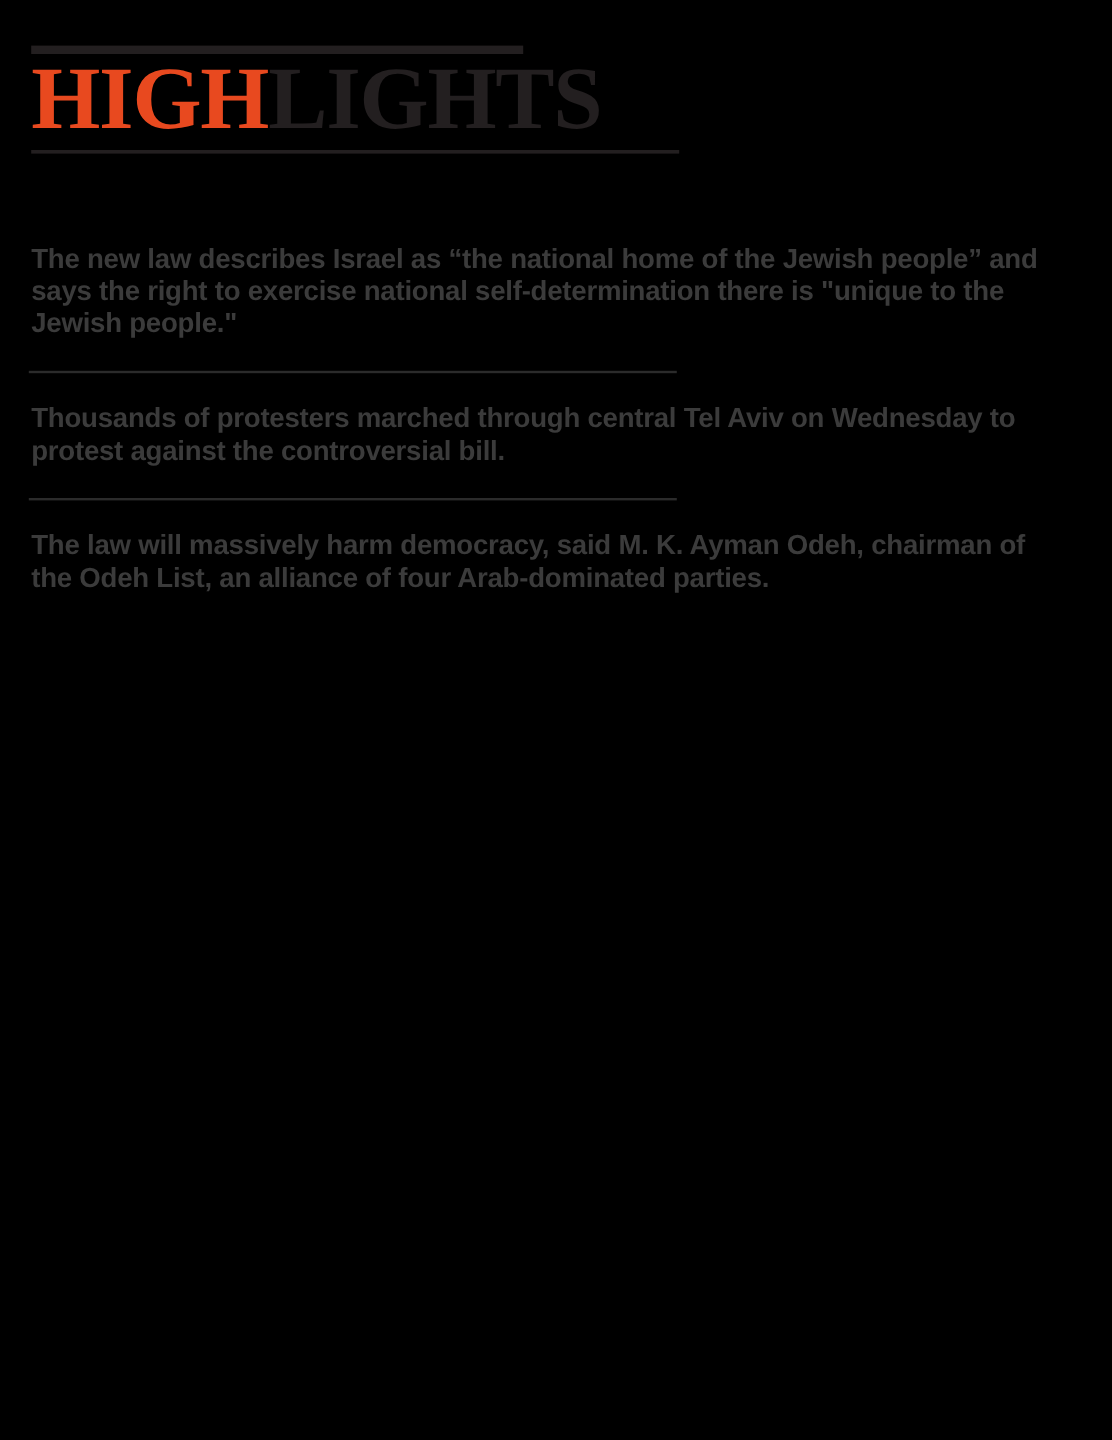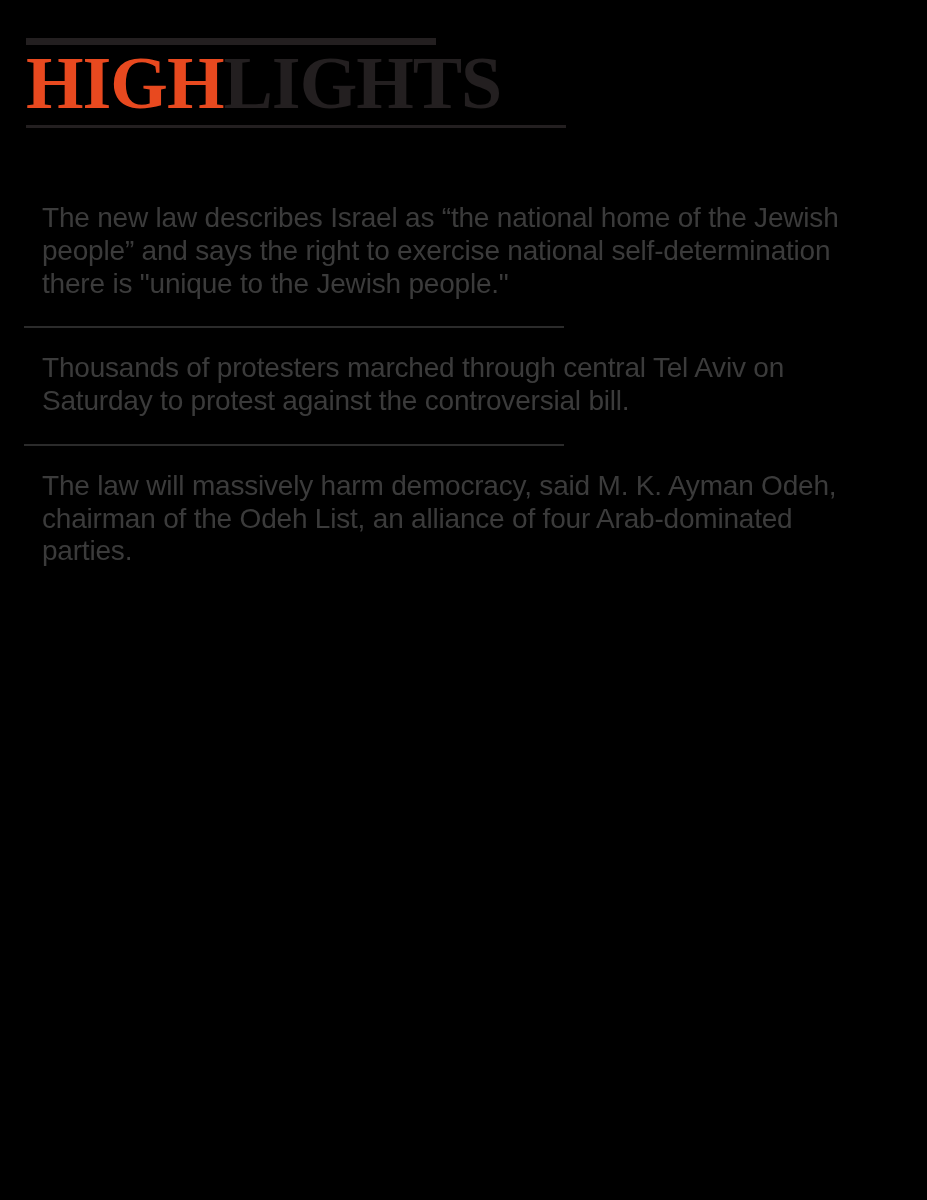--- a/index.html
+++ b/index.html
@@ -54,25 +54,25 @@
   
   .highlights-list {
     margin-top: 74px;
   }
   .highlight-item {
     margin: 0 0 0 2px;
   }
   .highlight-text {
     color: #3b3b3b;
     font-family: "Liberation Sans", sans-serif;
-    font-weight: normal;
-    font-size: 28px;
+    font-weight: bold;
+    font-size: 23px;
     line-height: 1.17;
     letter-spacing: -0.2px;
-    margin: 16px;
+    margin: 0;
     max-width: 840px;
   }
   .item-sep {
     width: 540px;
     height: 2px;
     background: #2b2b2b;
     margin: 26px 0 24px 0;
   }
 </style>
 </head>
@@ -90,21 +90,21 @@
 
   <div class="highlights-list">
 
     <div class="highlight-item">
       <p class="highlight-text">The new law describes Israel as “the national home of the Jewish people” and says the right to exercise national self-determination there is "unique to the Jewish people."</p>
     </div>
 
     <div class="item-sep"></div>
 
     <div class="highlight-item">
-      <p class="highlight-text">Thousands of protesters marched through central Tel Aviv on Saturday to protest against the controversial bill.</p>
+      <p class="highlight-text">Thousands of protesters marched through central Tel Aviv on Wednesday to protest against the controversial bill.</p>
     </div>
 
     <div class="item-sep"></div>
 
     <div class="highlight-item">
       <p class="highlight-text">The law will massively harm democracy, said M. K. Ayman Odeh, chairman of the Odeh List, an alliance of four Arab-dominated parties.</p>
     </div>
 
   </div>
 </div>

